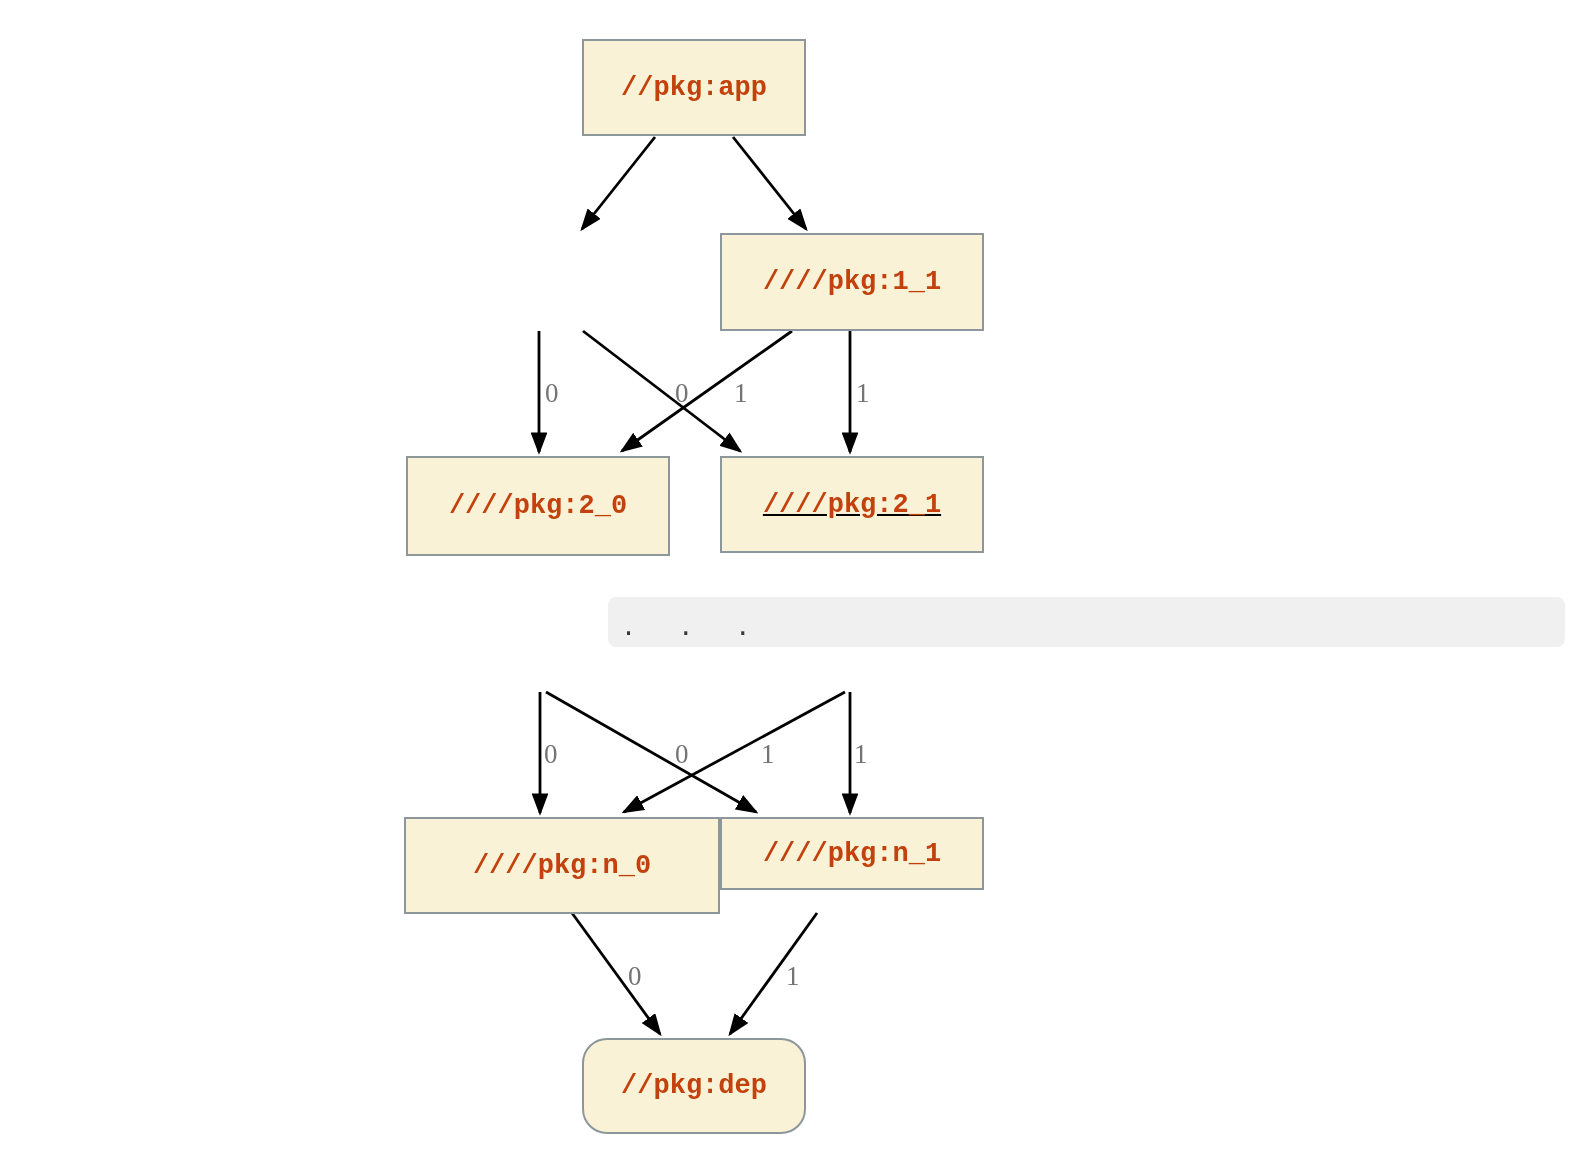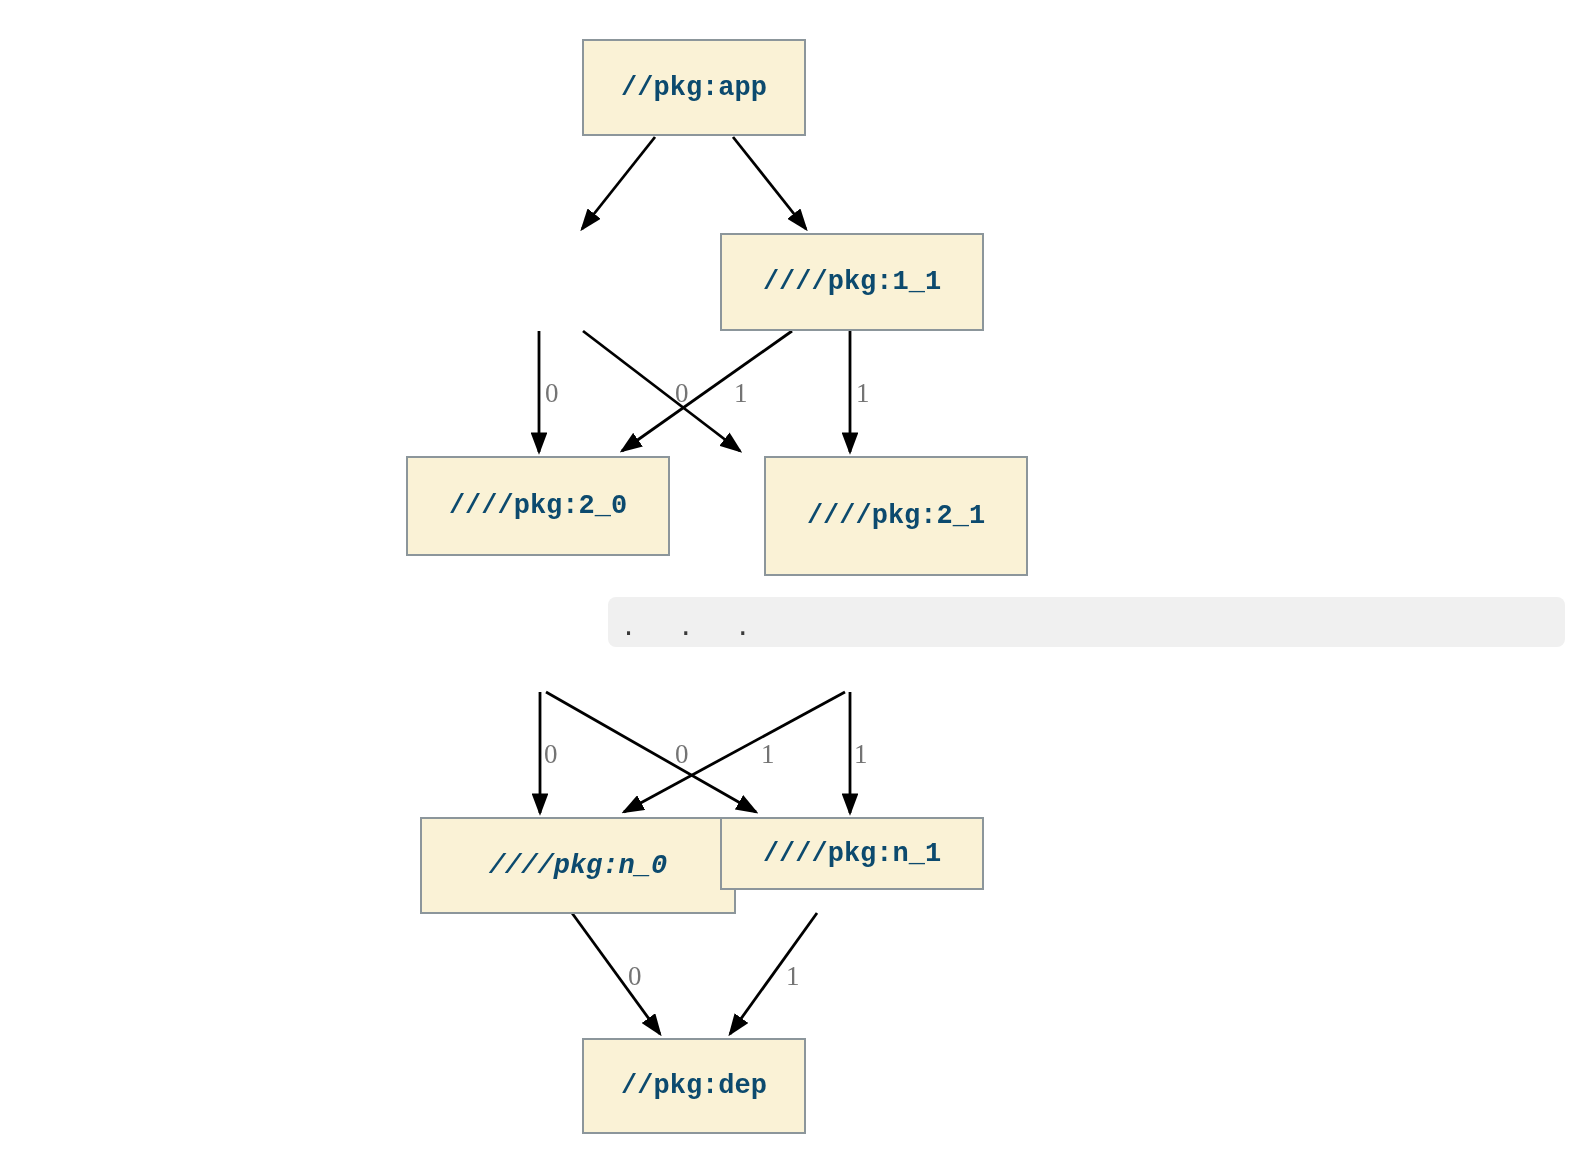--- a/index.html
+++ b/index.html
@@ -32,31 +32,31 @@
     background: #FAF2D6;
     border: 2px solid #8C969B;
     display: flex;
     align-items: center;
     justify-content: center;
   }
   .node .node-label {
     font-family: "Liberation Mono", monospace;
     font-weight: bold;
     font-size: 27px;
-    color: #0c4a6e;
+    color: #c2410c;
     white-space: pre;
   }
   .node-app { left: 582px; top: 39px;  width: 224px; height: 97px; }
   .node-1_0 { left: 406px; top: 233px; width: 264px; height: 98px; }
   .node-1_1 { left: 720px; top: 233px; width: 264px; height: 98px; }
   .node-2_0 { left: 406px; top: 456px; width: 264px; height: 100px; }
-  .node-2_1 { left: 764px; top: 456px; width: 264px; height: 120px; }
-  .node-n_0 { left: 420px; top: 817px; width: 316px; height: 97px; font-style: italic; }
+  .node-2_1 { left: 720px; top: 456px; width: 264px; height: 97px; text-decoration: underline; }
+  .node-n_0 { left: 404px; top: 817px; width: 316px; height: 97px; }
   .node-n_1 { left: 720px; top: 817px; width: 264px; height: 73px; }
-  .node-dep { left: 582px; top: 1038px; width: 224px; height: 96px; }
+  .node-dep { left: 582px; top: 1038px; width: 224px; height: 96px; border-radius: 25px; }
   .ellipsis-bar {
     position: absolute;
     left: 608px; top: 597px;
     width: 957px; height: 50px;
     box-sizing: border-box;
     background: #F0F0F0;
     border-radius: 8px;
     display: flex;
     align-items: center;
   }

